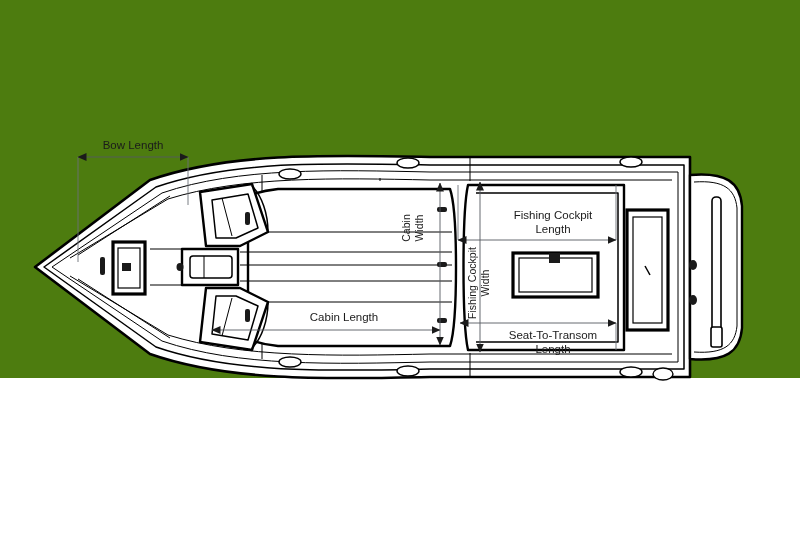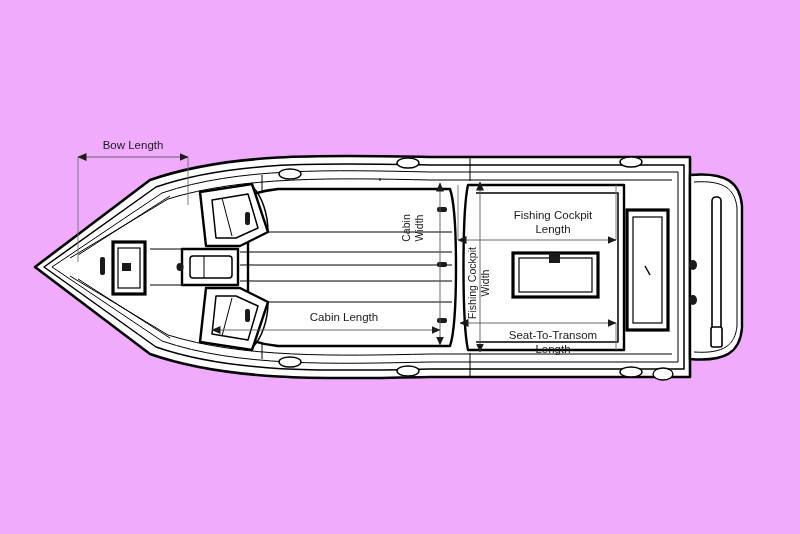--- a/index.html
+++ b/index.html
@@ -13,22 +13,22 @@
     height: 534px;
     font-family: "Liberation Sans", sans-serif;
     overflow: hidden;
     position: relative;
   }
   #diagram-root {
     position: absolute;
     left: 0;
     top: 0;
     width: 800px;
-    height: 534px;
-    background: #f0abfc;
+    height: 378px;
+    background: #4d7c0f;
   }
   svg.plan {
     display: block;
     width: 800px;
     height: 534px;
   }
   .hull-outline {
     fill: #ffffff;
     stroke: #000000;
     stroke-width: 2.6;

